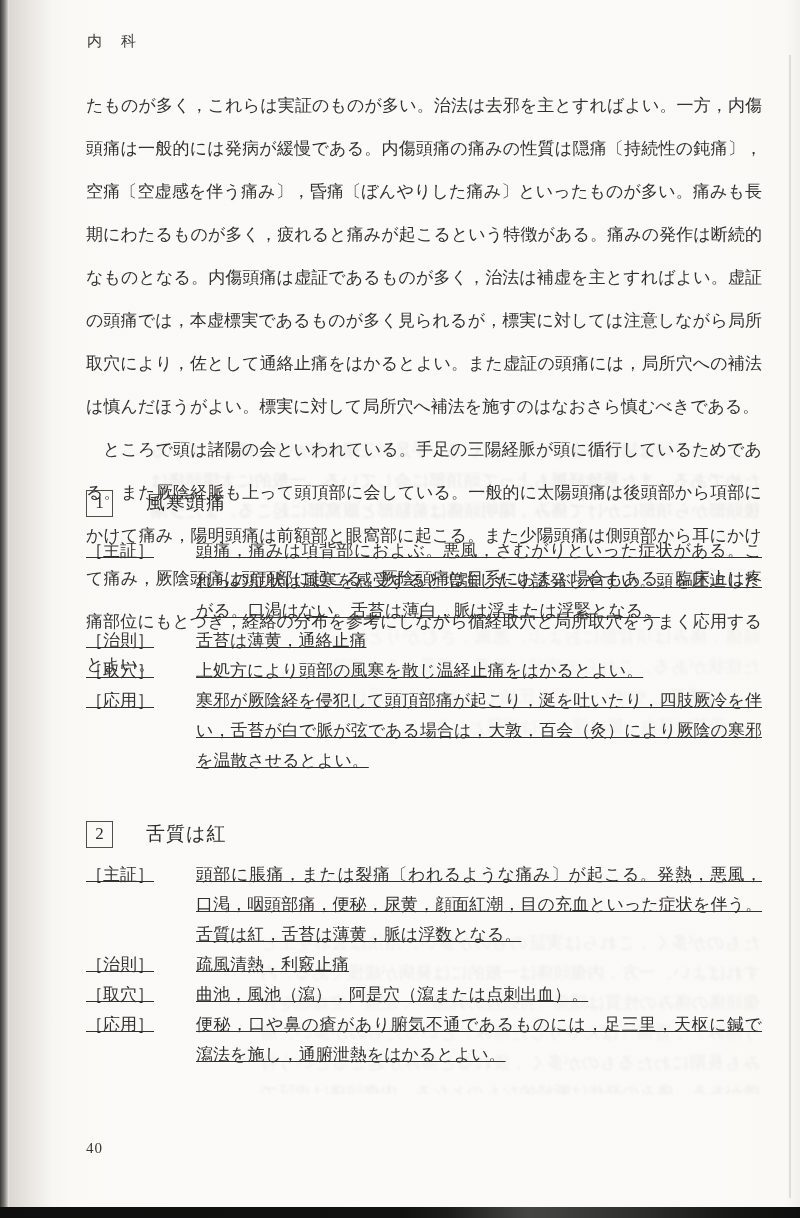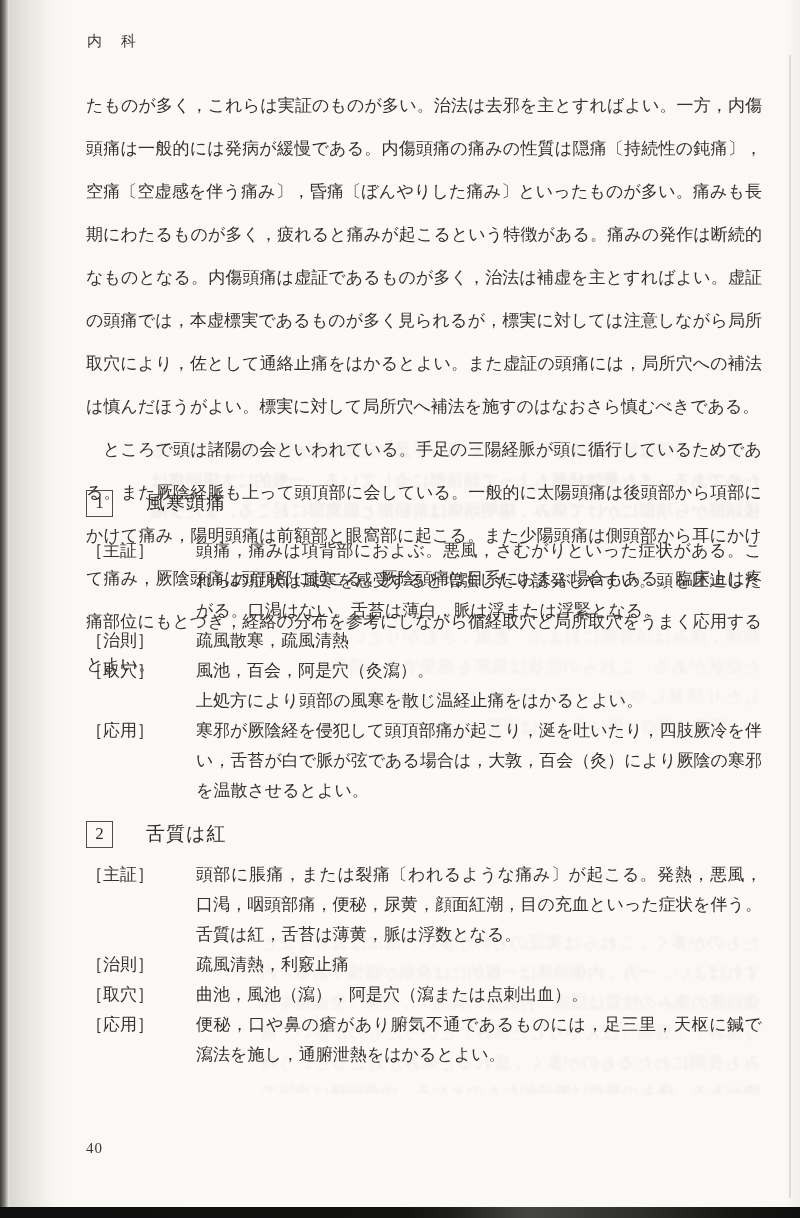--- a/index.html
+++ b/index.html
@@ -64,21 +64,21 @@
     box-sizing:border-box;
   }
   .sec-title{
     margin-left:33px;
     font-size:19px;font-weight:normal;letter-spacing:1px;color:#2f2d2a;text-align:center;
   }
   .entries{
     position:absolute;left:86px;width:676px;
     font-size:17px;line-height:30px;
   }
-  .entry{display:flex;margin:0;}
+  .entry{display:flex;margin:0;text-decoration:underline;}
   .entry .label{flex:none;width:58px;margin-right:8px;white-space:nowrap;}
   .entry .etext{flex:1;text-align:justify;text-justify:inter-ideograph;margin-left:44px;}
   .entry .etext .tline{margin:0;}
   .page-number{
     position:absolute;left:86px;top:1140px;
     font-size:15px;color:#3a3834;letter-spacing:1px;
   }
 </style>
 </head>
 <body>
@@ -101,26 +101,25 @@
     <span class="sec-title">風寒頭痛</span>
   </div>
 
   <div class="entries" style="top:536px;">
     <div class="entry">
       <span class="label">［主証］</span>
       <div class="etext">頭痛，痛みは項背部におよぶ。悪風，さむがりといった症状がある。これらの症状は風寒を感受すると増強したり誘発しやすい。頭を圧迫したがる。口渇はない。舌苔は薄白，脈は浮または浮緊となる。</div>
     </div>
     <div class="entry">
       <span class="label">［治則］</span>
-      <div class="etext">疏風散寒，疏風清熱</div>
+      <div class="etext">舌苔は薄黄，通絡止痛</div>
     </div>
     <div class="entry">
       <span class="label">［取穴］</span>
       <div class="etext">
-        <div class="tline">風池，百会，阿是穴（灸瀉）。</div>
         <div class="tline">上処方により頭部の風寒を散じ温経止痛をはかるとよい。</div>
       </div>
     </div>
     <div class="entry">
       <span class="label">［応用］</span>
       <div class="etext">寒邪が厥陰経を侵犯して頭頂部痛が起こり，涎を吐いたり，四肢厥冷を伴い，舌苔が白で脈が弦である場合は，大敦，百会（灸）により厥陰の寒邪を温散させるとよい。</div>
     </div>
   </div>
 
   <div class="section-heading" style="top:820px;">

